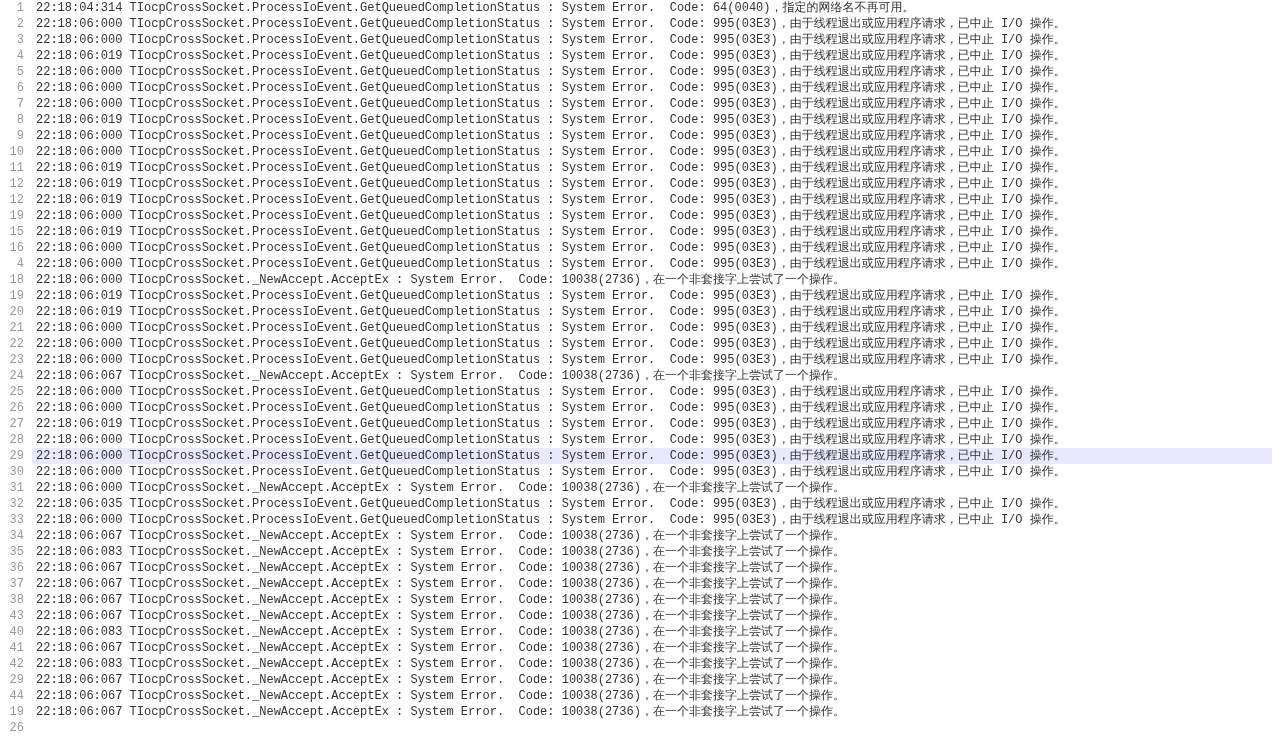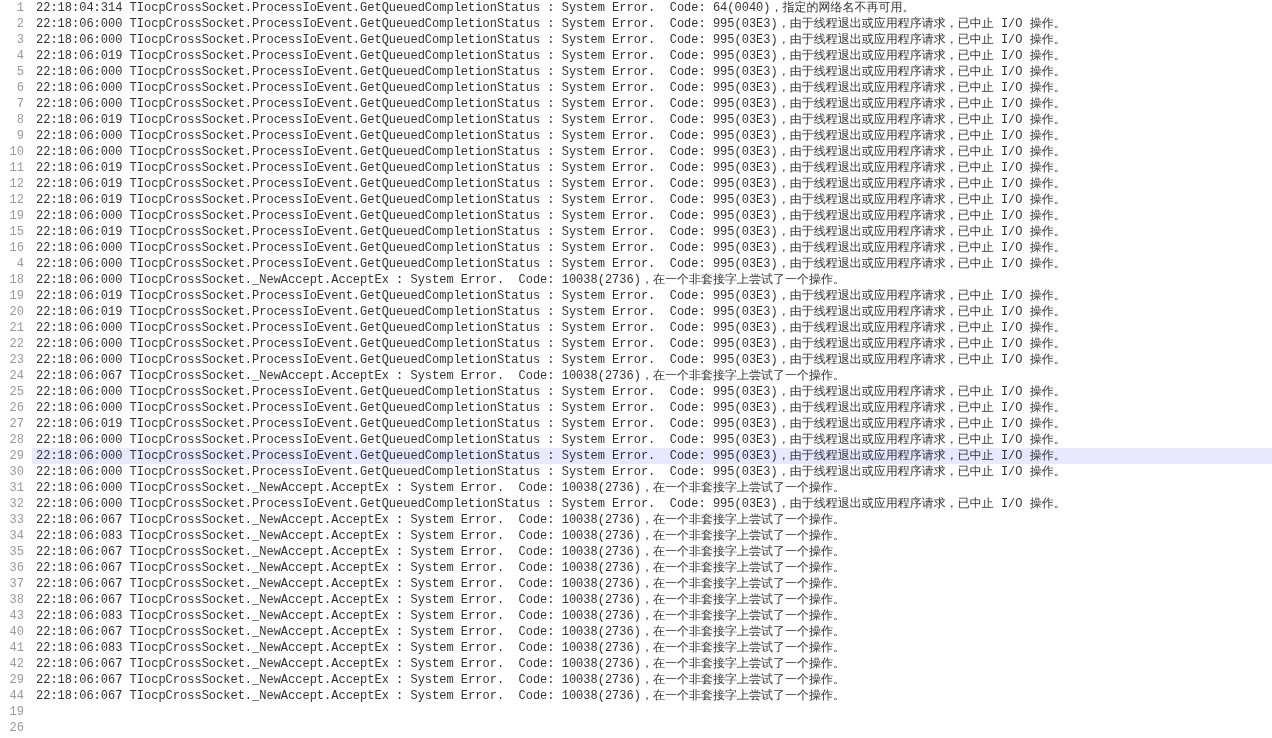--- a/index.html
+++ b/index.html
@@ -118,20 +118,21 @@
       <div class="line">22:18:06:000 TIocpCrossSocket.ProcessIoEvent.GetQueuedCompletionStatus : System Error.  Code: 995(03E3)，由于线程退出或应用程序请求，已中止 I/O 操作。</div>
       <div class="line">22:18:06:000 TIocpCrossSocket.ProcessIoEvent.GetQueuedCompletionStatus : System Error.  Code: 995(03E3)，由于线程退出或应用程序请求，已中止 I/O 操作。</div>
       <div class="line">22:18:06:067 TIocpCrossSocket._NewAccept.AcceptEx : System Error.  Code: 10038(2736)，在一个非套接字上尝试了一个操作。</div>
       <div class="line">22:18:06:000 TIocpCrossSocket.ProcessIoEvent.GetQueuedCompletionStatus : System Error.  Code: 995(03E3)，由于线程退出或应用程序请求，已中止 I/O 操作。</div>
       <div class="line">22:18:06:000 TIocpCrossSocket.ProcessIoEvent.GetQueuedCompletionStatus : System Error.  Code: 995(03E3)，由于线程退出或应用程序请求，已中止 I/O 操作。</div>
       <div class="line">22:18:06:019 TIocpCrossSocket.ProcessIoEvent.GetQueuedCompletionStatus : System Error.  Code: 995(03E3)，由于线程退出或应用程序请求，已中止 I/O 操作。</div>
       <div class="line">22:18:06:000 TIocpCrossSocket.ProcessIoEvent.GetQueuedCompletionStatus : System Error.  Code: 995(03E3)，由于线程退出或应用程序请求，已中止 I/O 操作。</div>
       <div class="line highlighted">22:18:06:000 TIocpCrossSocket.ProcessIoEvent.GetQueuedCompletionStatus : System Error.  Code: 995(03E3)，由于线程退出或应用程序请求，已中止 I/O 操作。</div>
       <div class="line">22:18:06:000 TIocpCrossSocket.ProcessIoEvent.GetQueuedCompletionStatus : System Error.  Code: 995(03E3)，由于线程退出或应用程序请求，已中止 I/O 操作。</div>
       <div class="line">22:18:06:000 TIocpCrossSocket._NewAccept.AcceptEx : System Error.  Code: 10038(2736)，在一个非套接字上尝试了一个操作。</div>
+      <div class="line">22:18:06:035 TIocpCrossSocket.ProcessIoEvent.GetQueuedCompletionStatus : System Error.  Code: 995(03E3)，由于线程退出或应用程序请求，已中止 I/O 操作。</div>
       <div class="line">22:18:06:000 TIocpCrossSocket.ProcessIoEvent.GetQueuedCompletionStatus : System Error.  Code: 995(03E3)，由于线程退出或应用程序请求，已中止 I/O 操作。</div>
       <div class="line">22:18:06:067 TIocpCrossSocket._NewAccept.AcceptEx : System Error.  Code: 10038(2736)，在一个非套接字上尝试了一个操作。</div>
       <div class="line">22:18:06:083 TIocpCrossSocket._NewAccept.AcceptEx : System Error.  Code: 10038(2736)，在一个非套接字上尝试了一个操作。</div>
       <div class="line">22:18:06:067 TIocpCrossSocket._NewAccept.AcceptEx : System Error.  Code: 10038(2736)，在一个非套接字上尝试了一个操作。</div>
       <div class="line">22:18:06:067 TIocpCrossSocket._NewAccept.AcceptEx : System Error.  Code: 10038(2736)，在一个非套接字上尝试了一个操作。</div>
       <div class="line">22:18:06:067 TIocpCrossSocket._NewAccept.AcceptEx : System Error.  Code: 10038(2736)，在一个非套接字上尝试了一个操作。</div>
       <div class="line">22:18:06:067 TIocpCrossSocket._NewAccept.AcceptEx : System Error.  Code: 10038(2736)，在一个非套接字上尝试了一个操作。</div>
       <div class="line">22:18:06:083 TIocpCrossSocket._NewAccept.AcceptEx : System Error.  Code: 10038(2736)，在一个非套接字上尝试了一个操作。</div>
       <div class="line">22:18:06:067 TIocpCrossSocket._NewAccept.AcceptEx : System Error.  Code: 10038(2736)，在一个非套接字上尝试了一个操作。</div>
       <div class="line">22:18:06:083 TIocpCrossSocket._NewAccept.AcceptEx : System Error.  Code: 10038(2736)，在一个非套接字上尝试了一个操作。</div>

